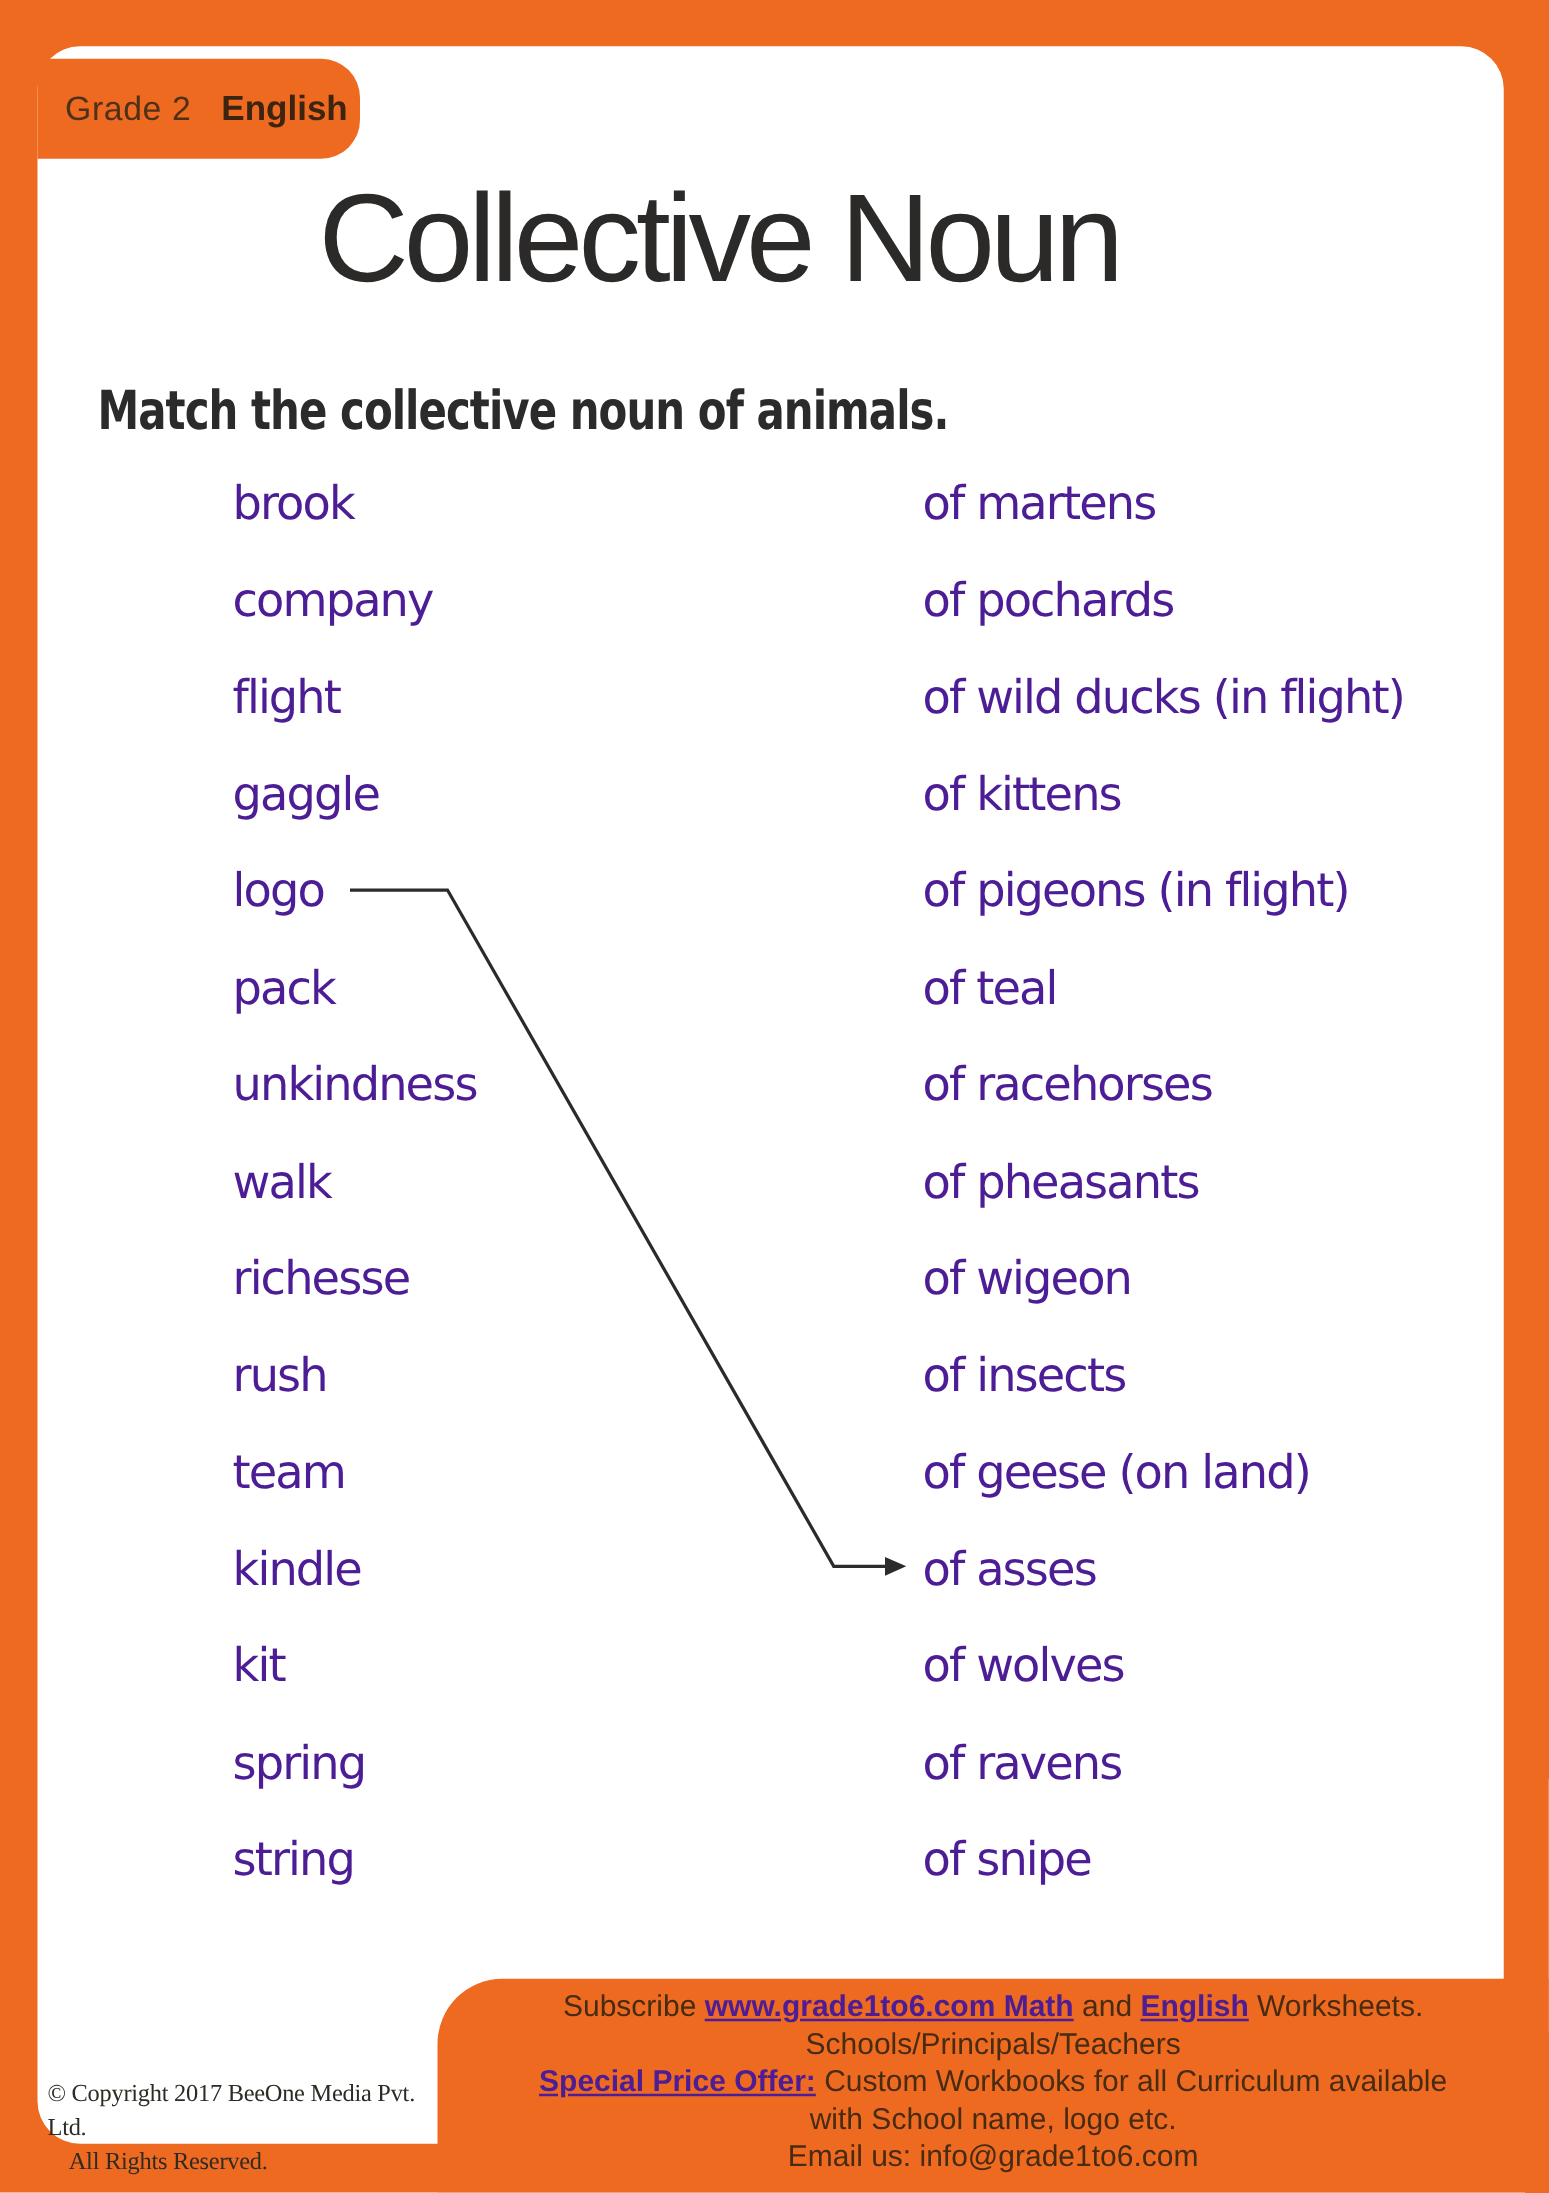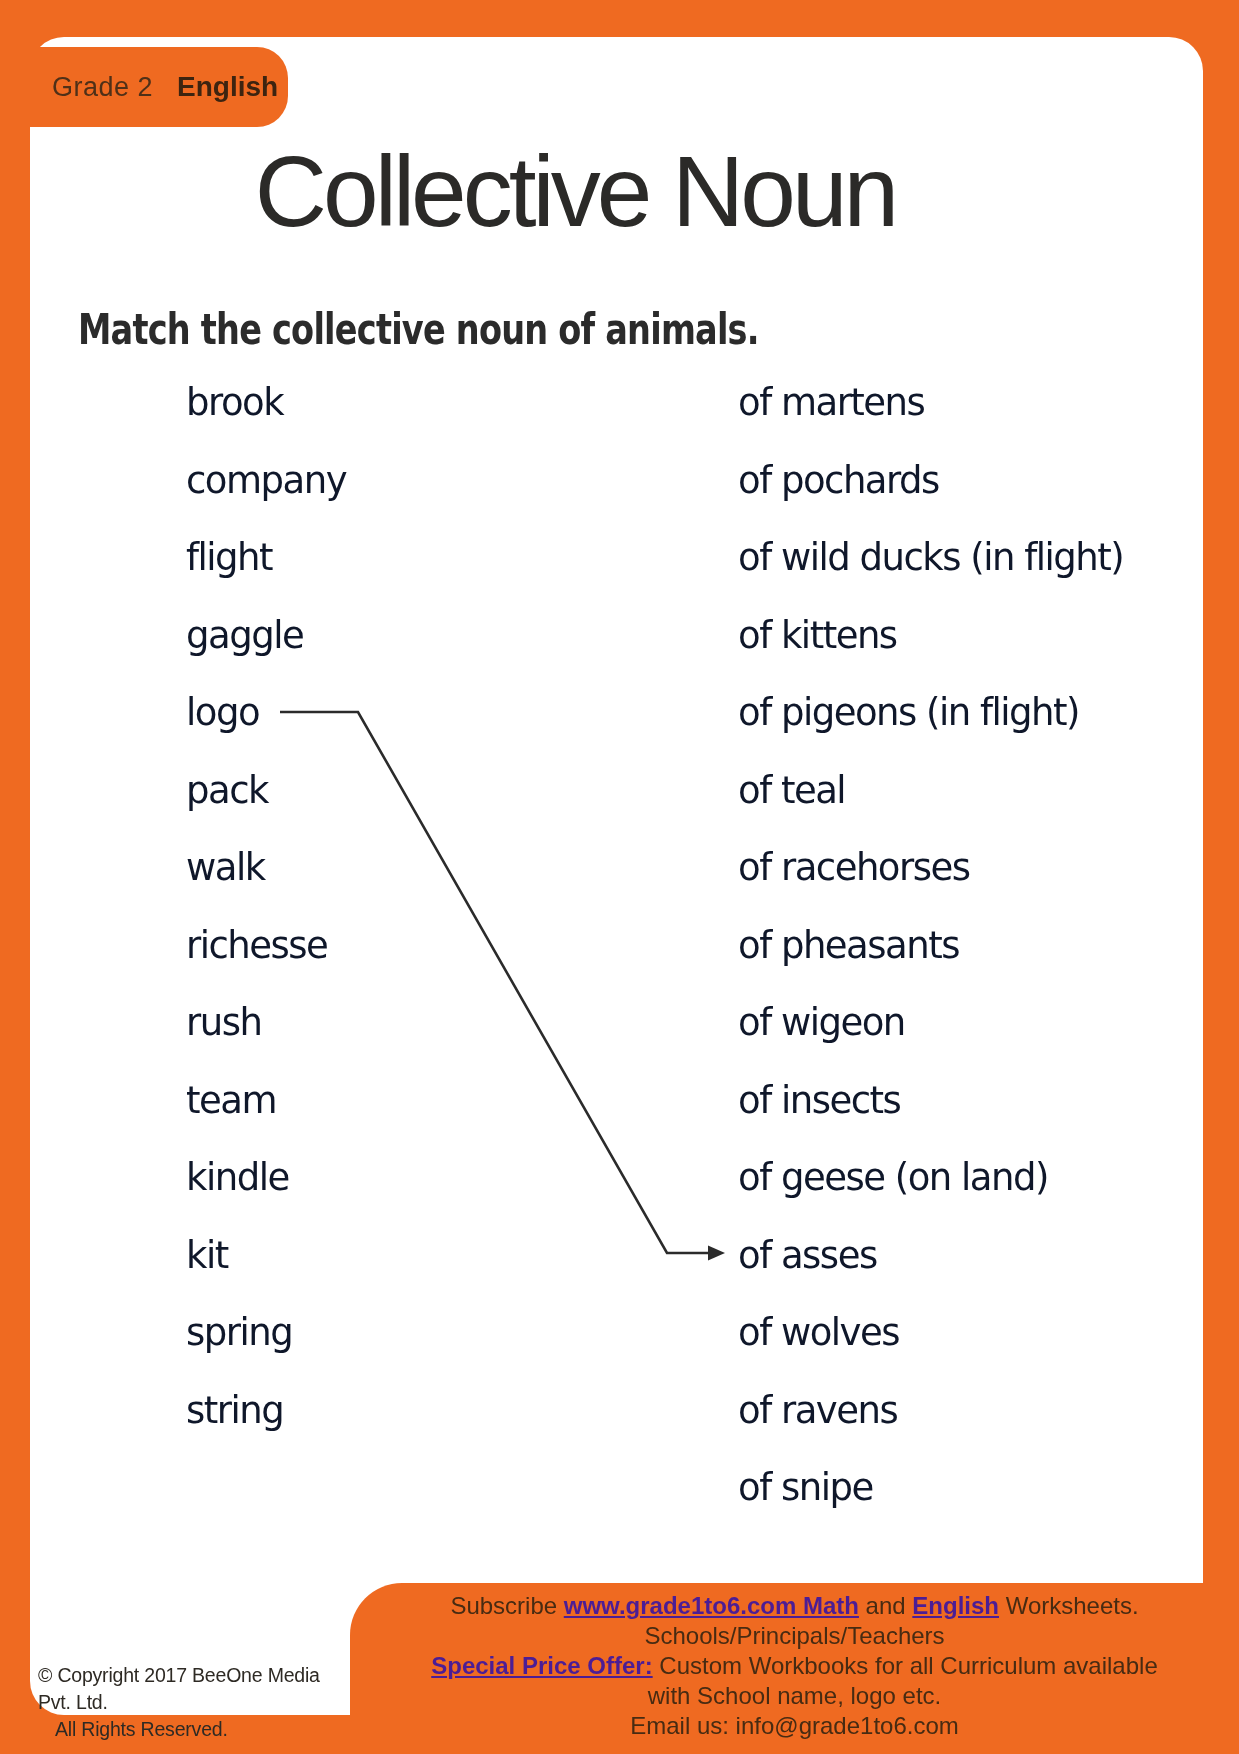--- a/index.html
+++ b/index.html
@@ -40,41 +40,41 @@
     position:absolute;left:78px;top:304px;
     font-family:"DejaVu Sans",sans-serif;
     font-size:43px;font-weight:700;letter-spacing:-1px;
     color:#2B2B2B;white-space:nowrap;
     transform:scaleX(0.78);transform-origin:left center;
   }
   ul.match-col{
     position:absolute;top:364px;
     margin:0;padding:0;list-style:none;
     font-family:"DejaVu Sans",sans-serif;
-    font-size:37px;letter-spacing:-1.5px;color:#0f172a;
+    font-size:37px;letter-spacing:-1.5px;color:#4c1d95;
   }
   ul.match-col li{height:77.5px;line-height:77.5px;white-space:nowrap;}
   .col-left{left:186px;}
   .col-right{left:738px;}
   .connector{position:absolute;left:0;top:0;pointer-events:none;}
   .footer-banner{
     position:absolute;left:350px;top:1583px;
     width:889px;height:171px;
     background:#EF6A21;
     border-top-left-radius:52px;
     box-sizing:border-box;
     padding-top:8px;
     text-align:center;
     color:#472B12;
     font-size:24px;line-height:30px;
   }
   .footer-banner b{color:#4c1d95;text-decoration:underline;}
   .copyright{
     position:absolute;left:38px;top:1662px;width:310px;
-    font-family:Liberation Sans, sans-serif;
+    font-family:Liberation Serif, serif;
     font-size:19.5px;line-height:27px;color:#2E2A24;
     letter-spacing:-0.2px;
   }
   .copyright .l2{margin-left:17px;}
 </style>
 </head>
 <body>
 
 <div class="page"></div>
 
@@ -87,20 +87,21 @@
 
 <div class="instruction">Match the collective noun of animals.</div>
 
 <ul class="match-col col-left">
     <li>brook</li>
     <li>company</li>
     <li>flight</li>
     <li>gaggle</li>
     <li>logo</li>
     <li>pack</li>
+    <li>unkindness</li>
     <li>walk</li>
     <li>richesse</li>
     <li>rush</li>
     <li>team</li>
     <li>kindle</li>
     <li>kit</li>
     <li>spring</li>
     <li>string</li>
   </ul>
 

